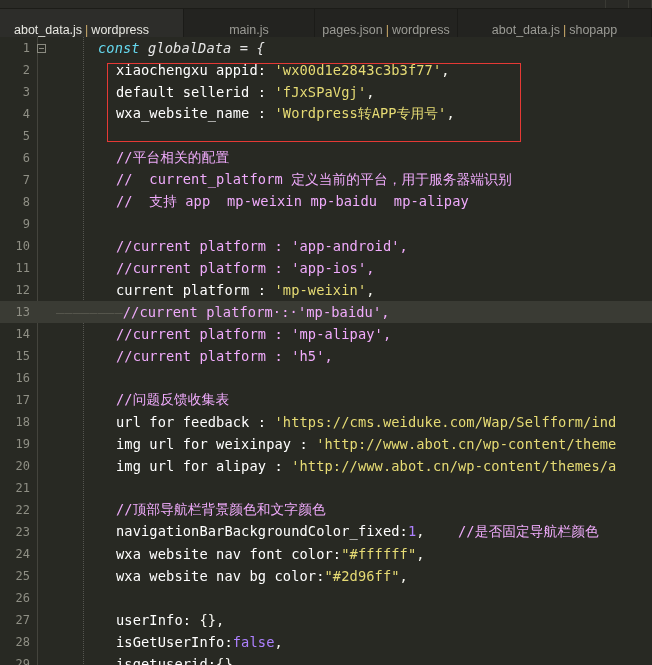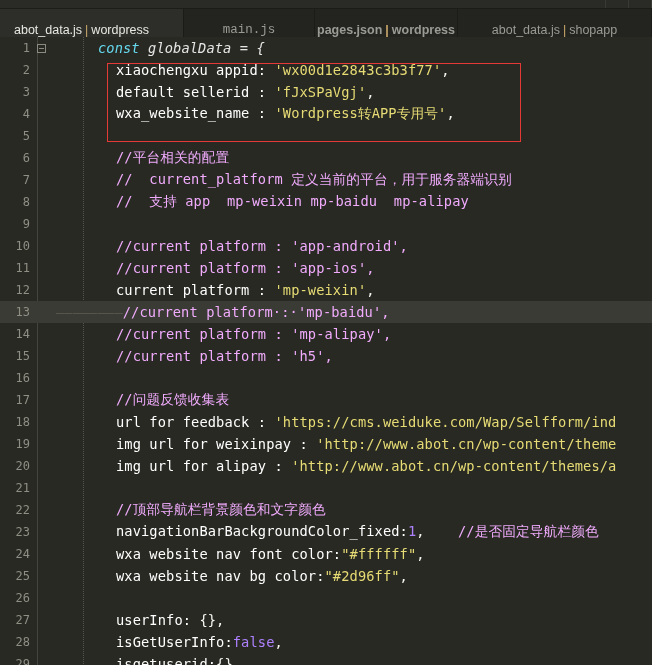--- a/index.html
+++ b/index.html
@@ -58,22 +58,22 @@
   }
   .tab.active {
     background: #2d2d2a;
     color: #e8e8e2;
   }
   .tab .sep {
     color: #c9a96a;
     margin: 0 3px;
   }
   .tab-0 { width: 184px; justify-content: flex-start; }
-  .tab-1 { width: 131px; font-family: Liberation Mono, monospace; }
-  .tab-2 { width: 143px; font-weight: bold; }
+  .tab-1 { width: 131px; }
+  .tab-2 { width: 143px; }
   .tab-3 { width: 194px; }
 
   
   .code-area {
     position: relative;
     background: #282923;
     height: 629px;
     overflow: hidden;
   }
   .gutter-line {

